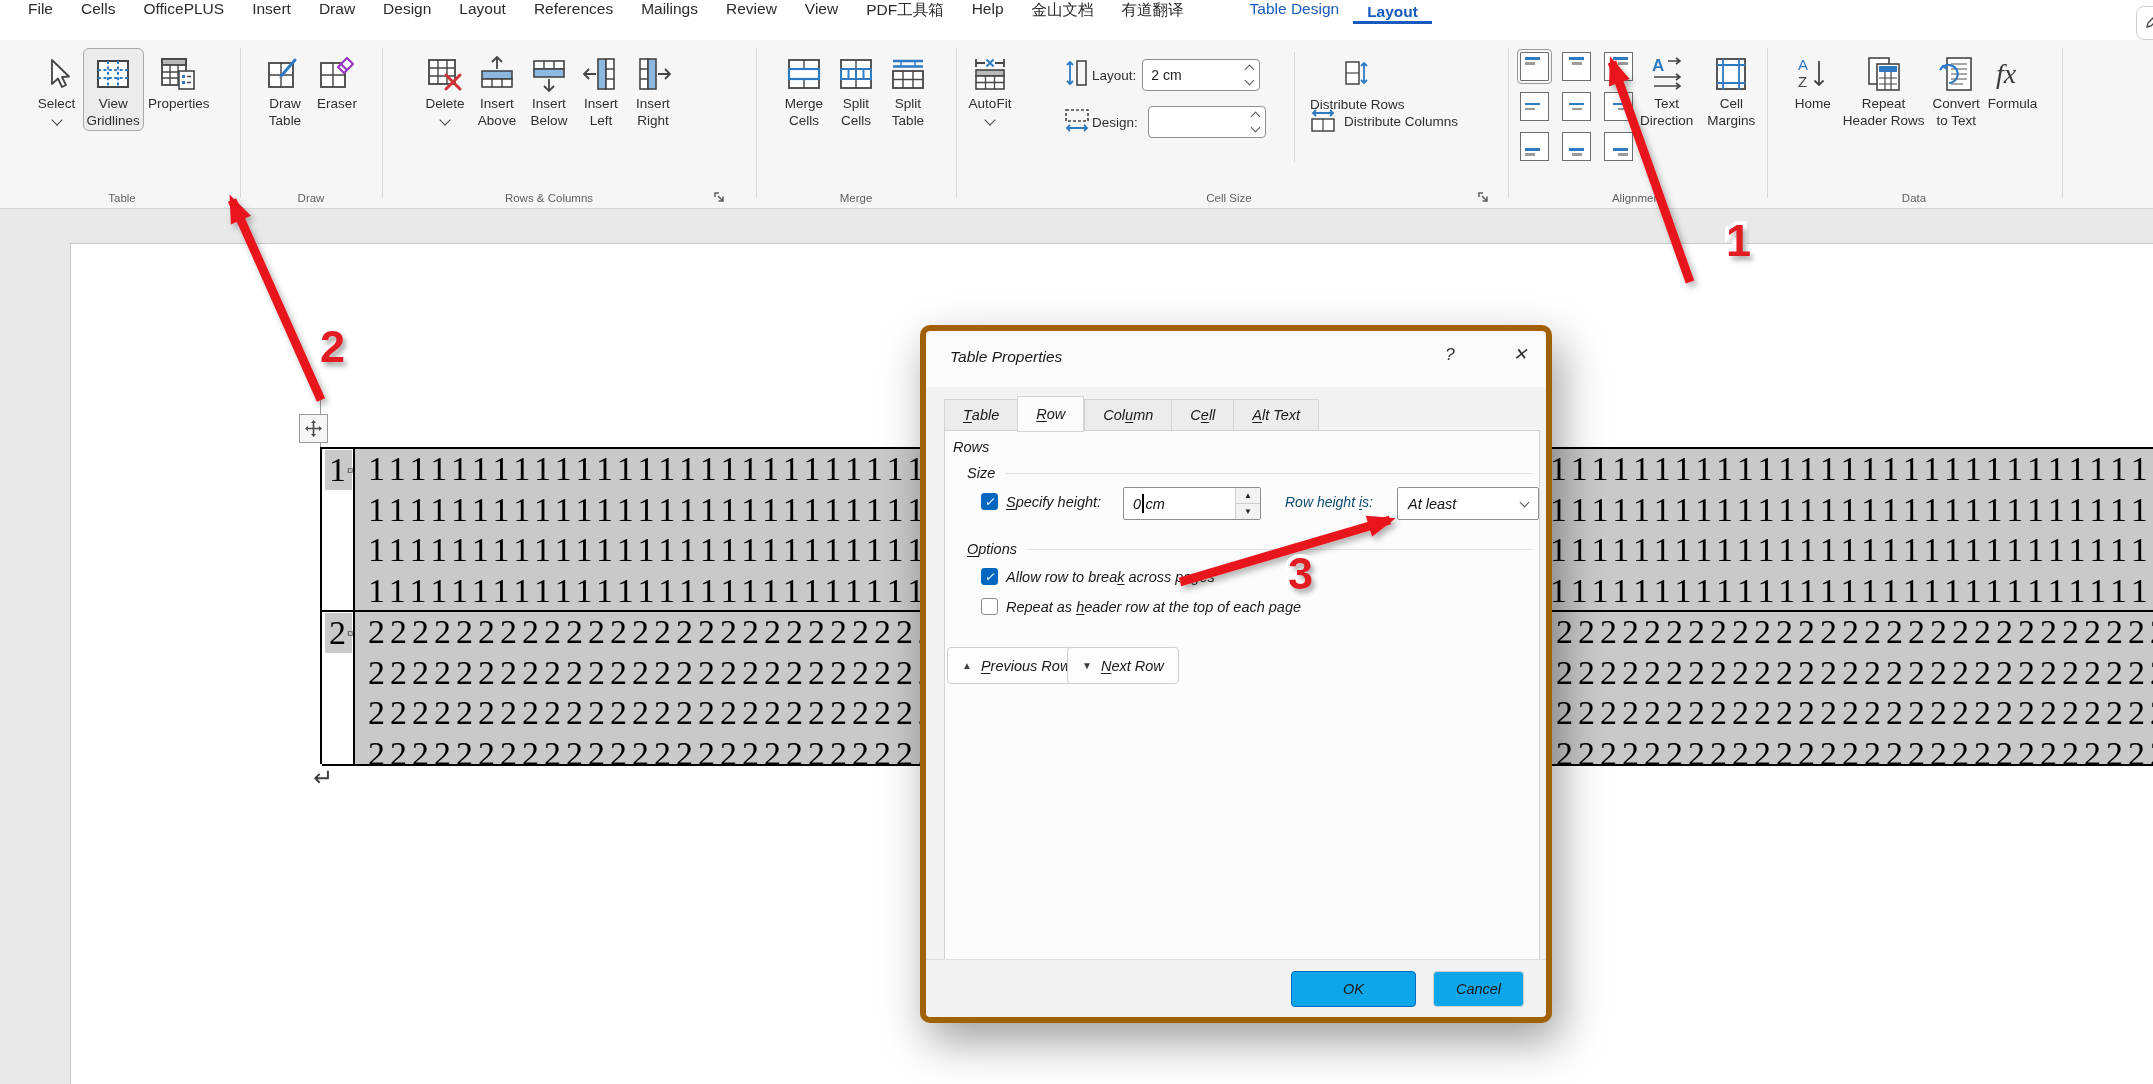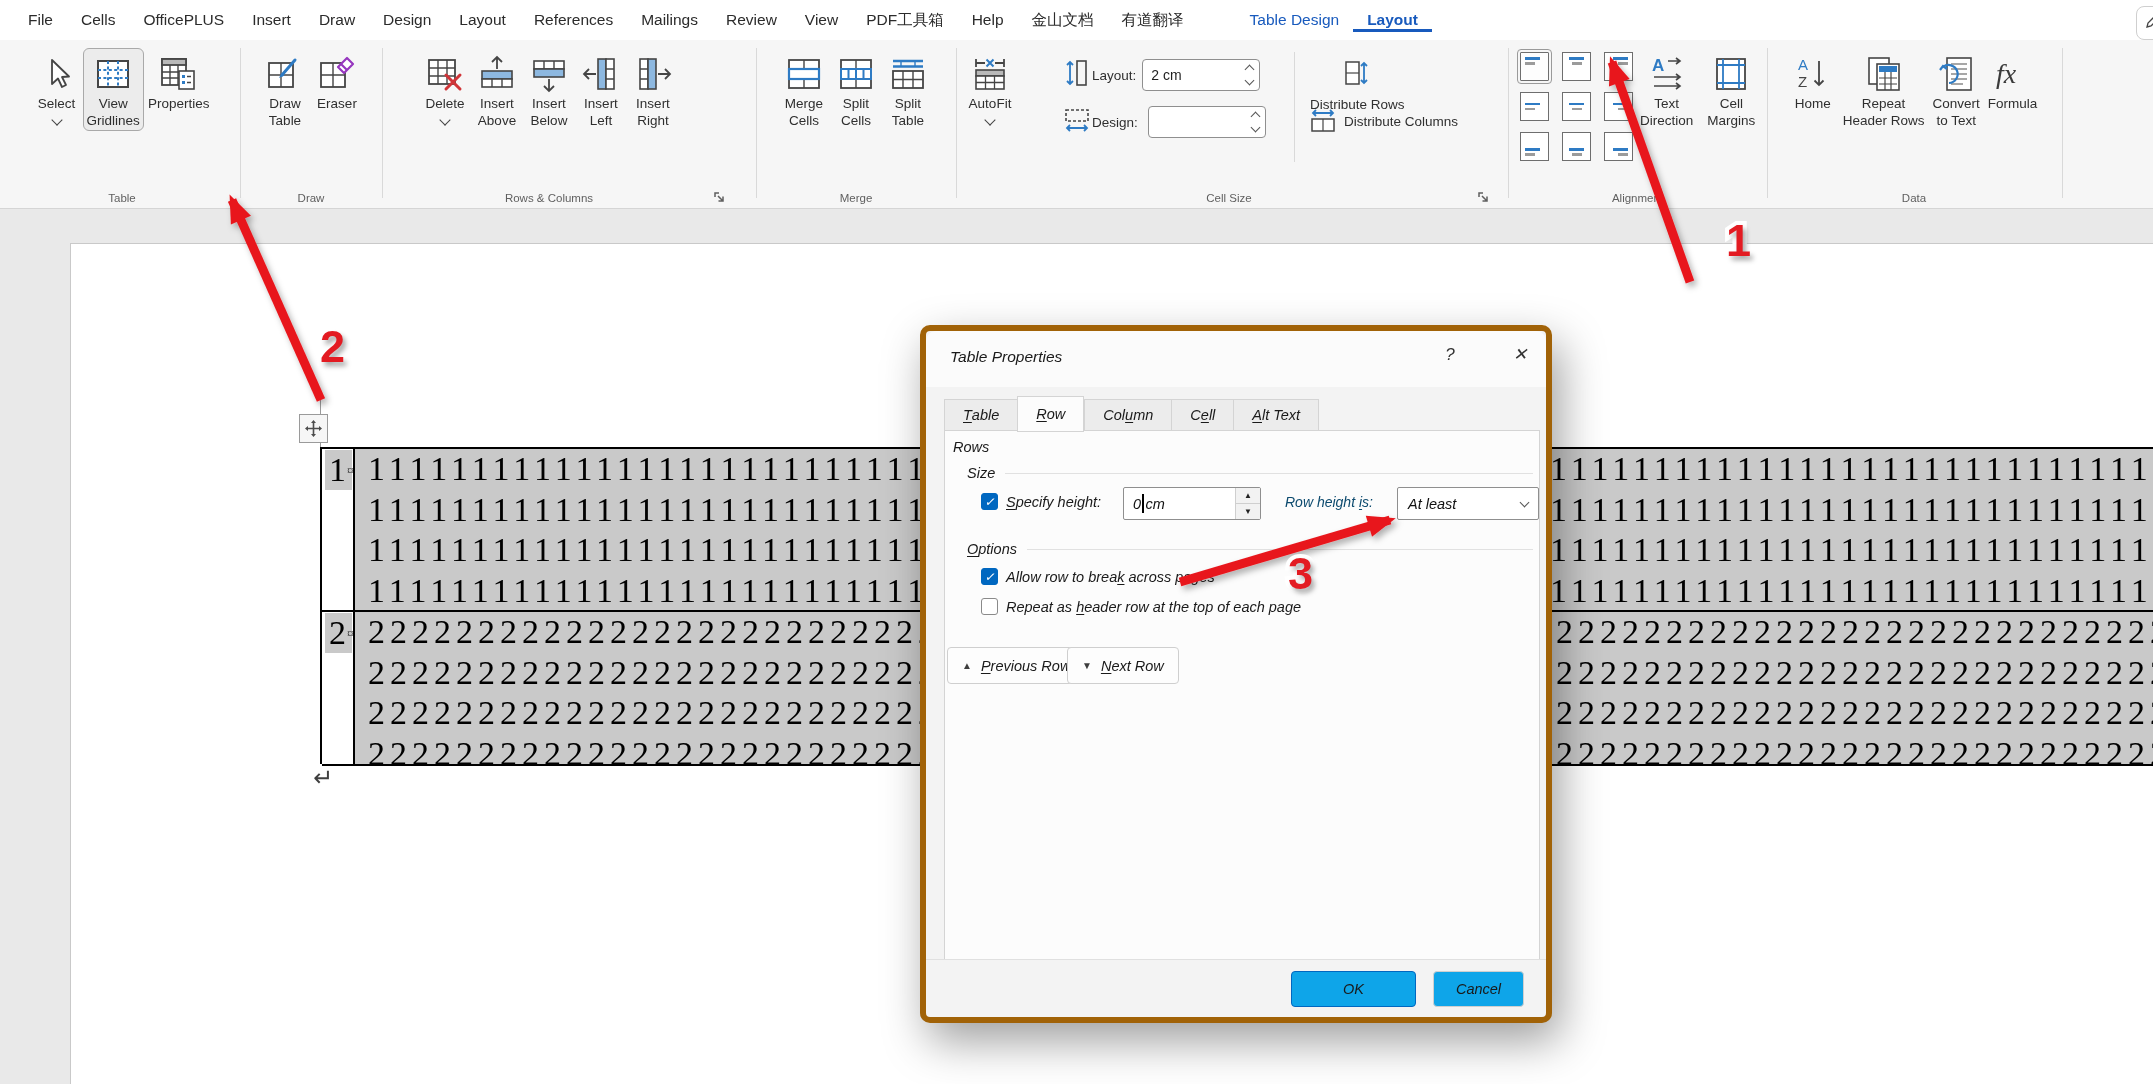--- a/index.html
+++ b/index.html
@@ -1,20 +1,20 @@
 <!DOCTYPE html>
 <html><head>
 <meta charset="utf-8">
 <style>
   html,body{margin:0;padding:0;}
   body{font-family:"Liberation Sans",sans-serif;}
   .screen{position:relative;width:2153px;height:1084px;background:#e9e9e9;overflow:hidden;}
 
   
-  .menubar{position:absolute;left:0;top:0;width:2153px;height:40px;background:#ffffff;display:flex;align-items:center;padding-left:14px;box-sizing:border-box;z-index:2;}
+  .menubar{position:absolute;left:0;top:0;width:2153px;height:40px;background:#ffffff;display:flex;align-items:flex-start;padding-left:14px;box-sizing:border-box;z-index:2;}
   .mitem{font-size:15.5px;color:#2b2b2b;padding:0 14px;display:flex;align-items:center;cursor:default;white-space:nowrap;}
   .mitem.ctx{color:#185abd;}
   .mitem.gapbefore{margin-left:38px;}
   .mitem.activetab{color:#185abd;font-weight:700;border-bottom:3px solid #185abd;padding-top:3px;}
   .edge-btn{position:absolute;left:2136px;top:6px;width:44px;height:34px;border:1px solid #cfcfcf;border-radius:8px;background:#fff;display:flex;align-items:center;padding-left:8px;box-sizing:border-box;}
 
   
   .ribbon{position:absolute;left:0;top:40px;width:2153px;height:168px;background:#f6f6f6;border-bottom:1px solid #d5d5d5;z-index:2;}
   .rsep{position:absolute;top:8px;bottom:10px;width:1px;background:#d9d9d9;}
   .rgroup{position:absolute;top:0;height:168px;}

